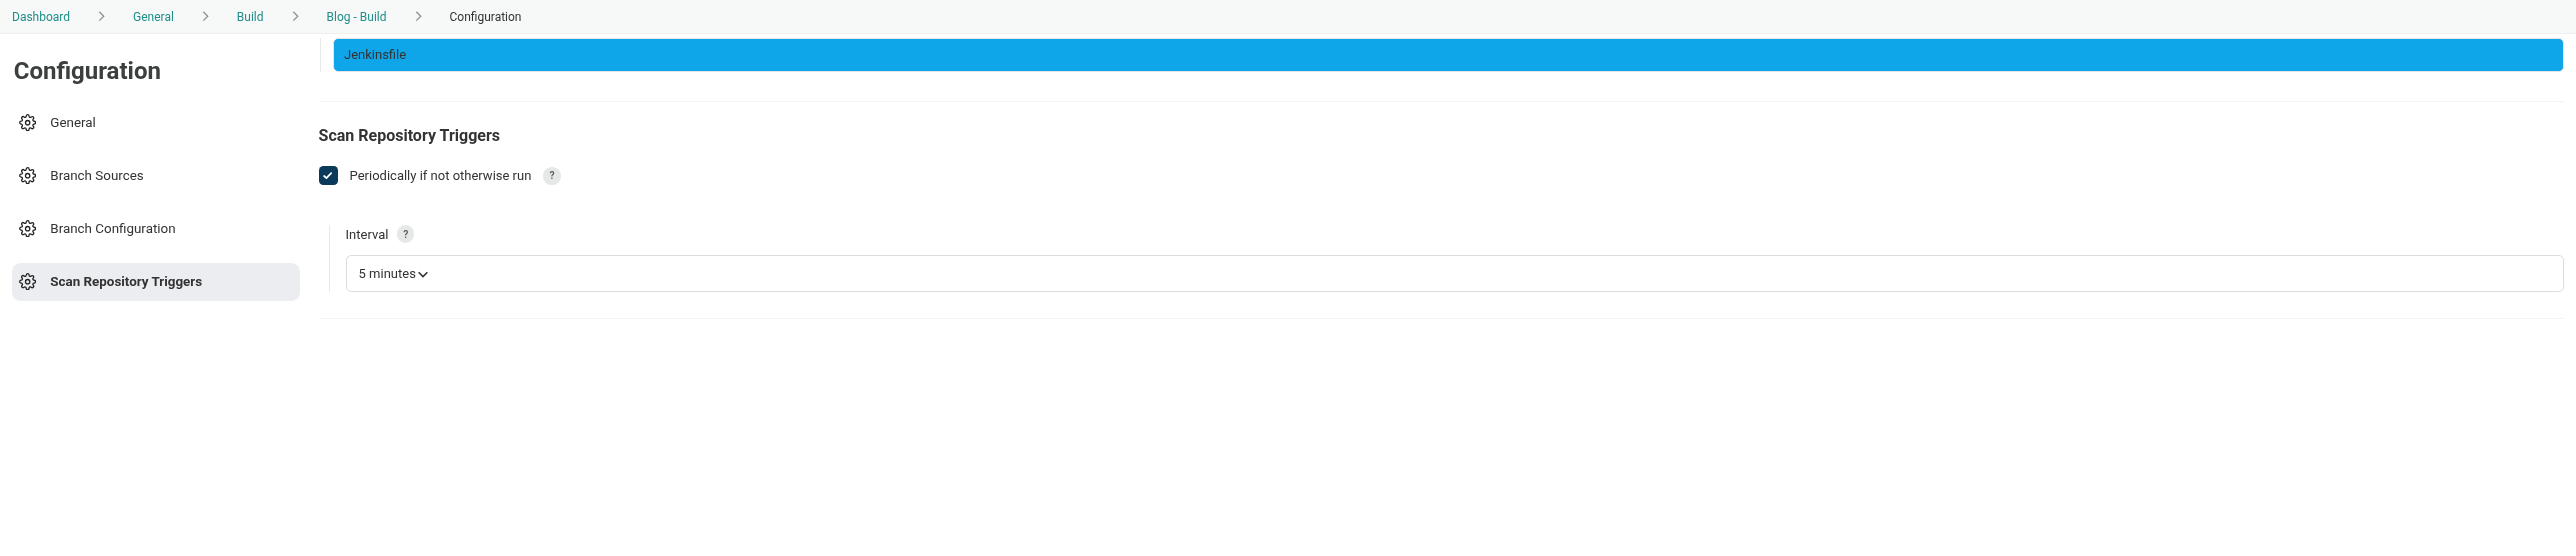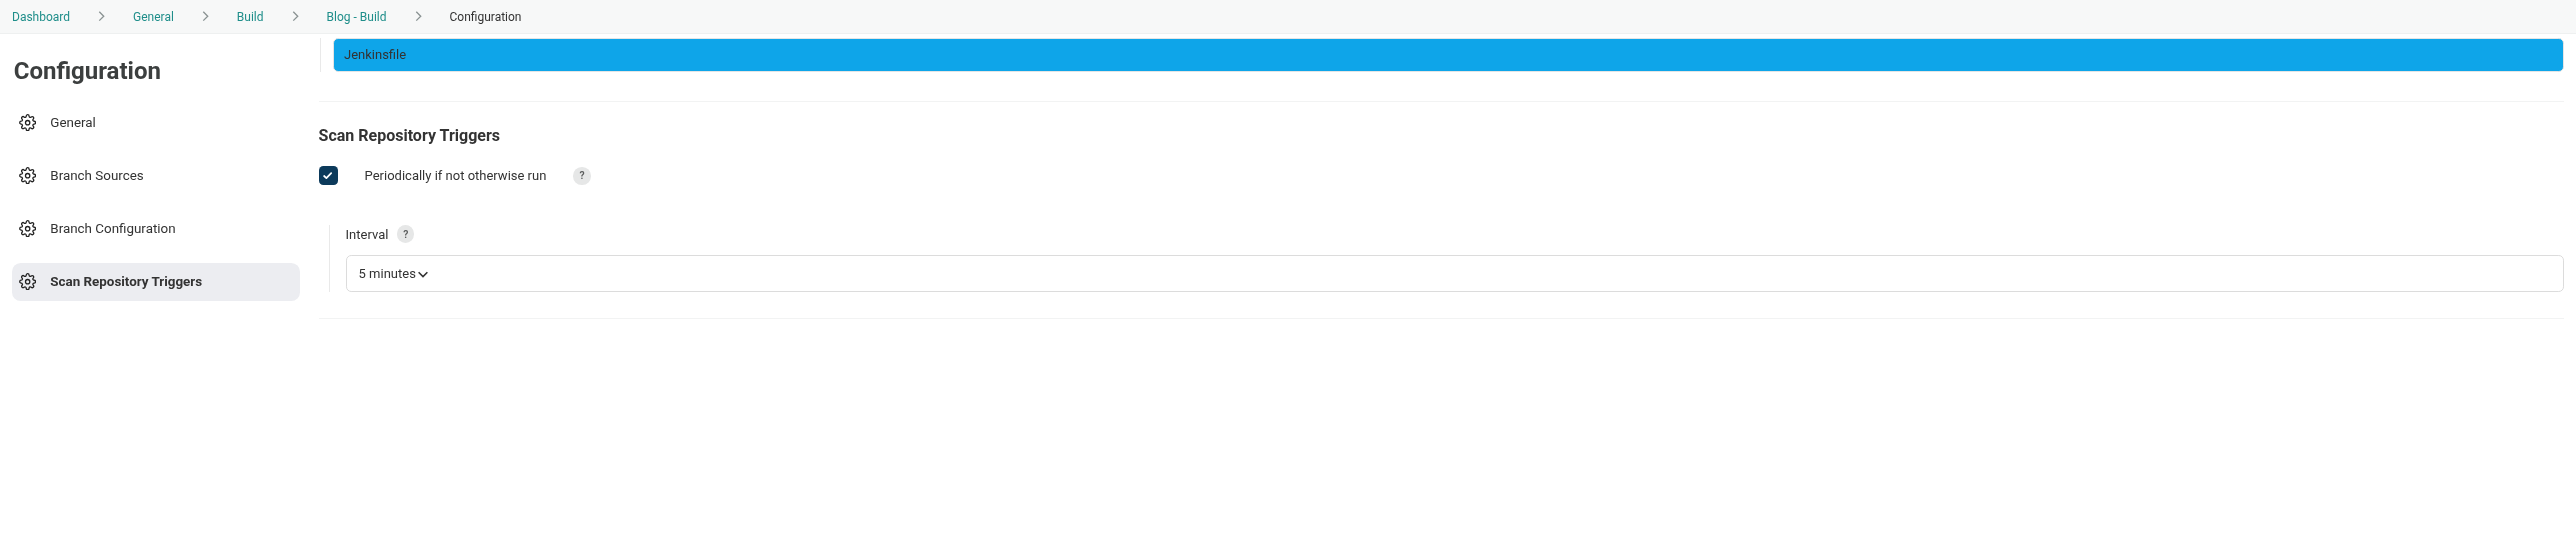--- a/index.html
+++ b/index.html
@@ -66,21 +66,21 @@
       padding: 8.7px 10.4px;
       font-size: 13px;
       color: #333;
       background: #0ea5e9;
     }
     .section-divider { border: none; border-top: 1.7px solid #f2f3f3; margin: 29.5px 0 24px 0; }
     .section-divider.lower { margin: 26px 0 0 0; }
 
     .section-title { font-size: 16px; font-weight: 700; color: #333; margin-bottom: 21px; }
 
-    .check-row { display: flex; align-items: center; gap: 27px; margin-bottom: 10.4px; }
+    .check-row { display: flex; align-items: center; gap: 12px; margin-bottom: 10.4px; }
     .checkbox {
       width: 19px; height: 19px; border-radius: 4.3px;
       background: #0c3a5b;
       display: inline-flex; align-items: center; justify-content: center;
       flex: none; cursor: pointer;
     }
     .checkbox svg { width: 11.3px; height: 11.3px; color: #fff; }
     .check-label { font-size: 13px; color: #333; }
     .help-badge {
       width: 17.3px; height: 17.3px; border-radius: 50%;

